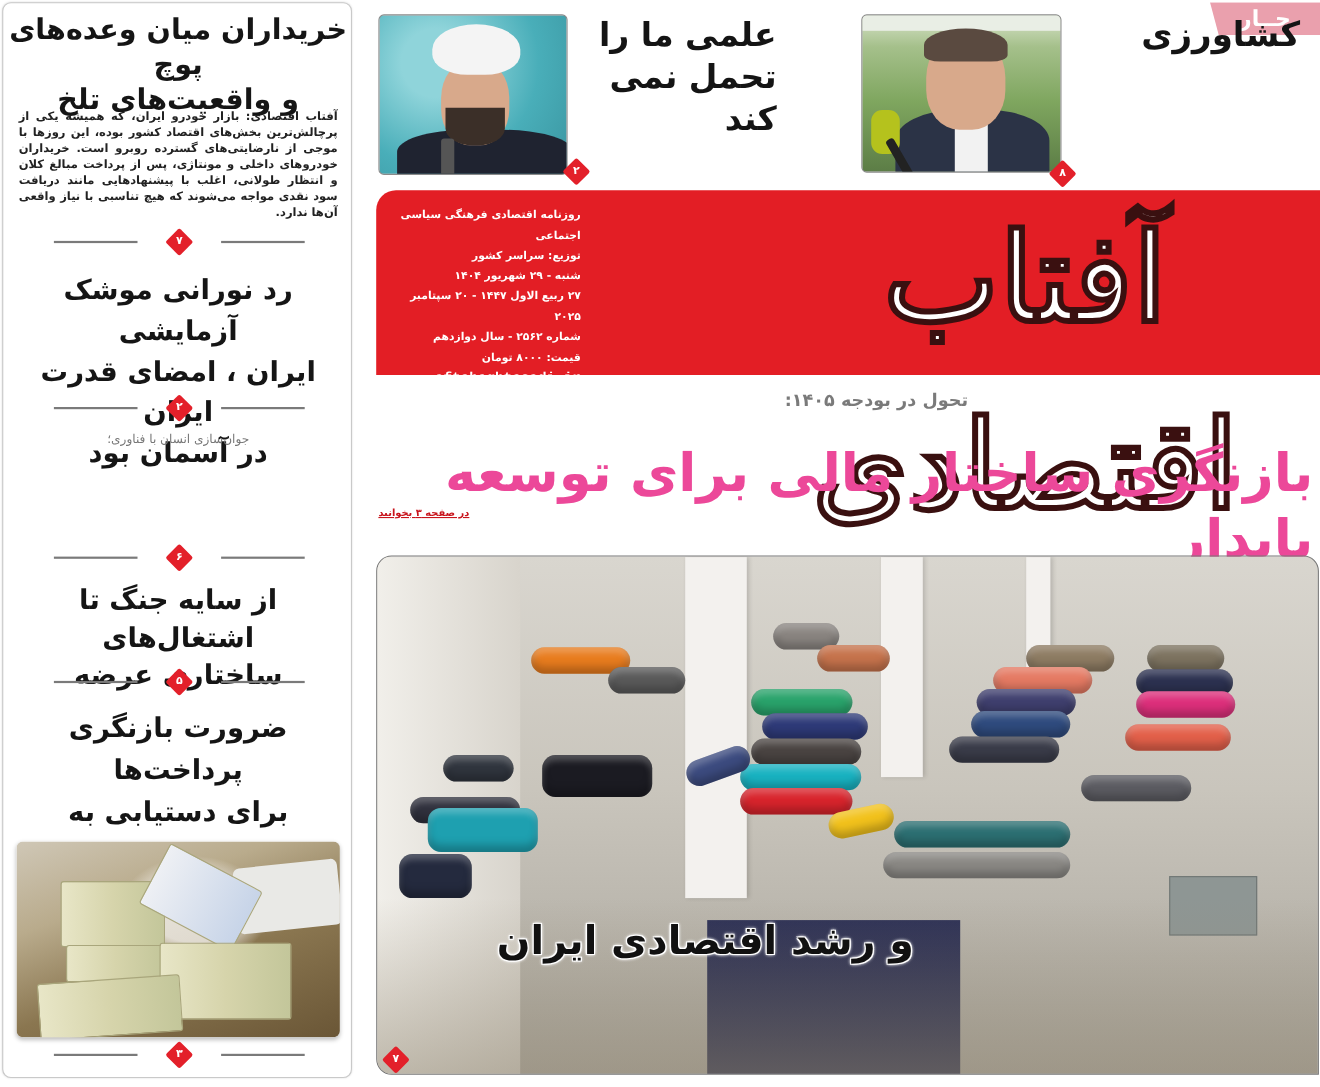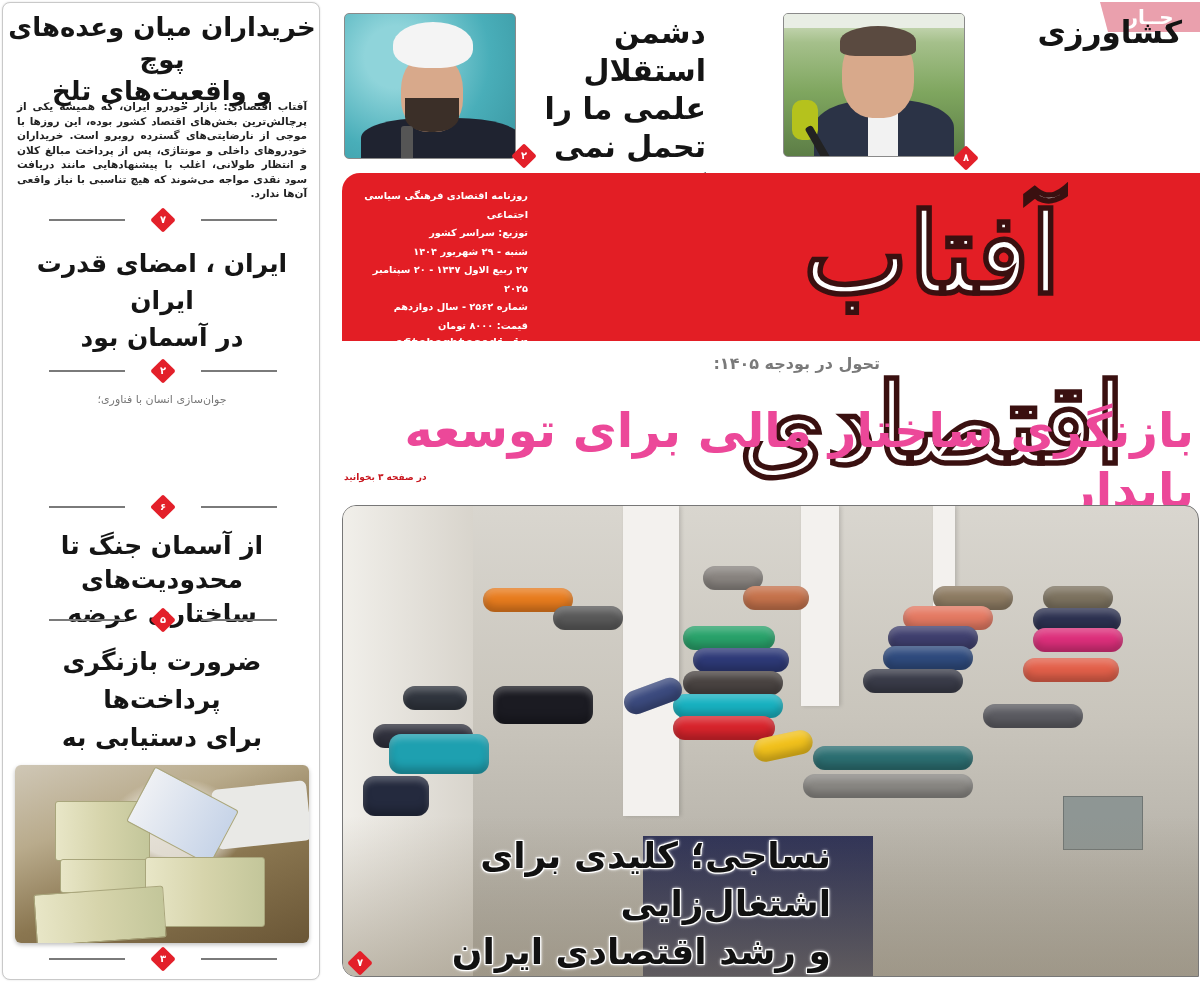--- a/index.html
+++ b/index.html
@@ -103,21 +103,21 @@
   .kicker {
     position: absolute; right: 320px; top: 354px; color: #7a7a7a;
     font-size: 16px; font-weight: bold;
   }
   .headline {
     position: absolute; right: 6px; top: 400px; width: 850px; text-align: right;
     font-size: 48px; line-height: 60px; font-weight: bold; color: #ec4899;
     letter-spacing: -0.5px;
   }
   .read-more {
-    position: absolute; left: 344px; top: 472px; font-size: 9px; color: #c8141c; font-weight: bold;
+    position: absolute; left: 344px; top: 462px; font-size: 9px; color: #c8141c; font-weight: bold; text-decoration: underline;
   }
 
   
   .factory {
     position: absolute; left: 342px; top: 505px; width: 857px; height: 472px;
     border-radius: 14px 14px 0 14px; overflow: hidden; border: 1px solid #777;
     background: linear-gradient(180deg, #d9d6cf 0%, #c9c5bc 45%, #a9a59c 100%);
   }
   .pillar { position: absolute; background: #f3f1ee; box-shadow: 2px 0 4px rgba(0,0,0,0.15); }
   .roll {
@@ -151,20 +151,21 @@
 
   <div class="divider" style="top:207px;">
     <div class="line l"></div>
       <div class="line r"></div>
     <div class="diamond">
         <span>۷</span>
       </div>
   </div>
 
   <div class="lc-title" style="position:absolute;top:242px;left:0;width:318px;font-size:25px;line-height:37px;">
+    <div>رد نورانی موشک آزمایشی</div>
     <div>ایران ، امضای قدرت ایران</div>
     <div>در آسمان بود</div>
   </div>
 
   <div class="divider" style="top:358px;">
     <div class="line l"></div>
       <div class="line r"></div>
     <div class="diamond">
         <span>۲</span>
       </div>
@@ -174,21 +175,21 @@
 
   <div class="divider" style="top:494px;">
     <div class="line l"></div>
       <div class="line r"></div>
     <div class="diamond">
         <span>۶</span>
       </div>
   </div>
 
   <div class="lc-title" style="position:absolute;top:526px;left:0;width:318px;font-size:25px;line-height:34px;">
-    <div>از آسمان جنگ تا محدودیت‌های</div>
+    <div>از سایه جنگ تا اشتغال‌های</div>
     <div>ساختاری عرضه</div>
   </div>
 
   <div class="divider" style="top:607px;">
     <div class="line l"></div>
       <div class="line r"></div>
     <div class="diamond">
         <span>۵</span>
       </div>
   </div>
@@ -229,21 +230,20 @@
   <div class="face" style="left:58px;top:18px;width:72px;height:86px;"></div>
   <div style="position:absolute;left:56px;top:12px;width:76px;height:30px;border-radius:50% 50% 20% 20%;background:#5a4a40;"></div>
   <div class="mic" style="left:8px;top:86px;width:26px;height:40px;background:#b5c21d;border-radius:10px;"></div>
   <div class="mic" style="left:30px;top:110px;width:8px;height:40px;transform:rotate(-30deg);"></div>
 </div>
 <div class="diamond page-badge" style="left:957px;top:149px;">
     <span>۸</span>
   </div>
 
 <div class="teaser-title" style="right:494px;top:14px;width:200px;font-size:30px;line-height:38px;">
-  <div>دشمن استقلال</div>
   <div>علمی ما را</div>
   <div>تحمل نمی کند</div>
 </div>
 <div class="teaser-photo tp-cleric">
   <div class="robe" style="left:16px;top:104px;width:160px;height:50px;background:#1f2330;"></div>
   <div class="face" style="left:56px;top:40px;width:62px;height:78px;"></div>
   <div style="position:absolute;left:60px;top:84px;width:54px;height:34px;border-radius:0 0 45% 45%;background:#3b2f28;"></div>
   <div class="turban" style="left:48px;top:8px;width:80px;height:46px;"></div>
   <div class="mic" style="left:56px;top:112px;width:12px;height:40px;background:#555;"></div>
 </div>
@@ -303,19 +303,18 @@
   <div class="roll" style="left:30px;top:218px;width:100px;background:#30313d;"></div>
   <div class="roll" style="left:46px;top:228px;width:100px;height:40px;background:#1ea0b0;"></div>
   <div class="roll" style="left:20px;top:270px;width:66px;height:40px;background:#242a3e;"></div>
   <div class="roll" style="left:150px;top:180px;width:100px;height:38px;background:#1b1b22;"></div>
 
   <div class="cloth-blue"></div>
   <div style="position:absolute;left:720px;top:290px;width:80px;height:54px;background:#8e9694;border:1px solid #6f7573;"></div>
   <div class="floor-sheen"></div>
 
   <div class="photo-caption">
-    <div>نساجی؛ کلیدی برای اشتغال‌زایی</div>
     <div>و رشد اقتصادی ایران</div>
   </div>
   <div class="diamond" style="left:8px;top:448px;">
       <span>۷</span>
     </div>
 </div>
 
 </body></html>

